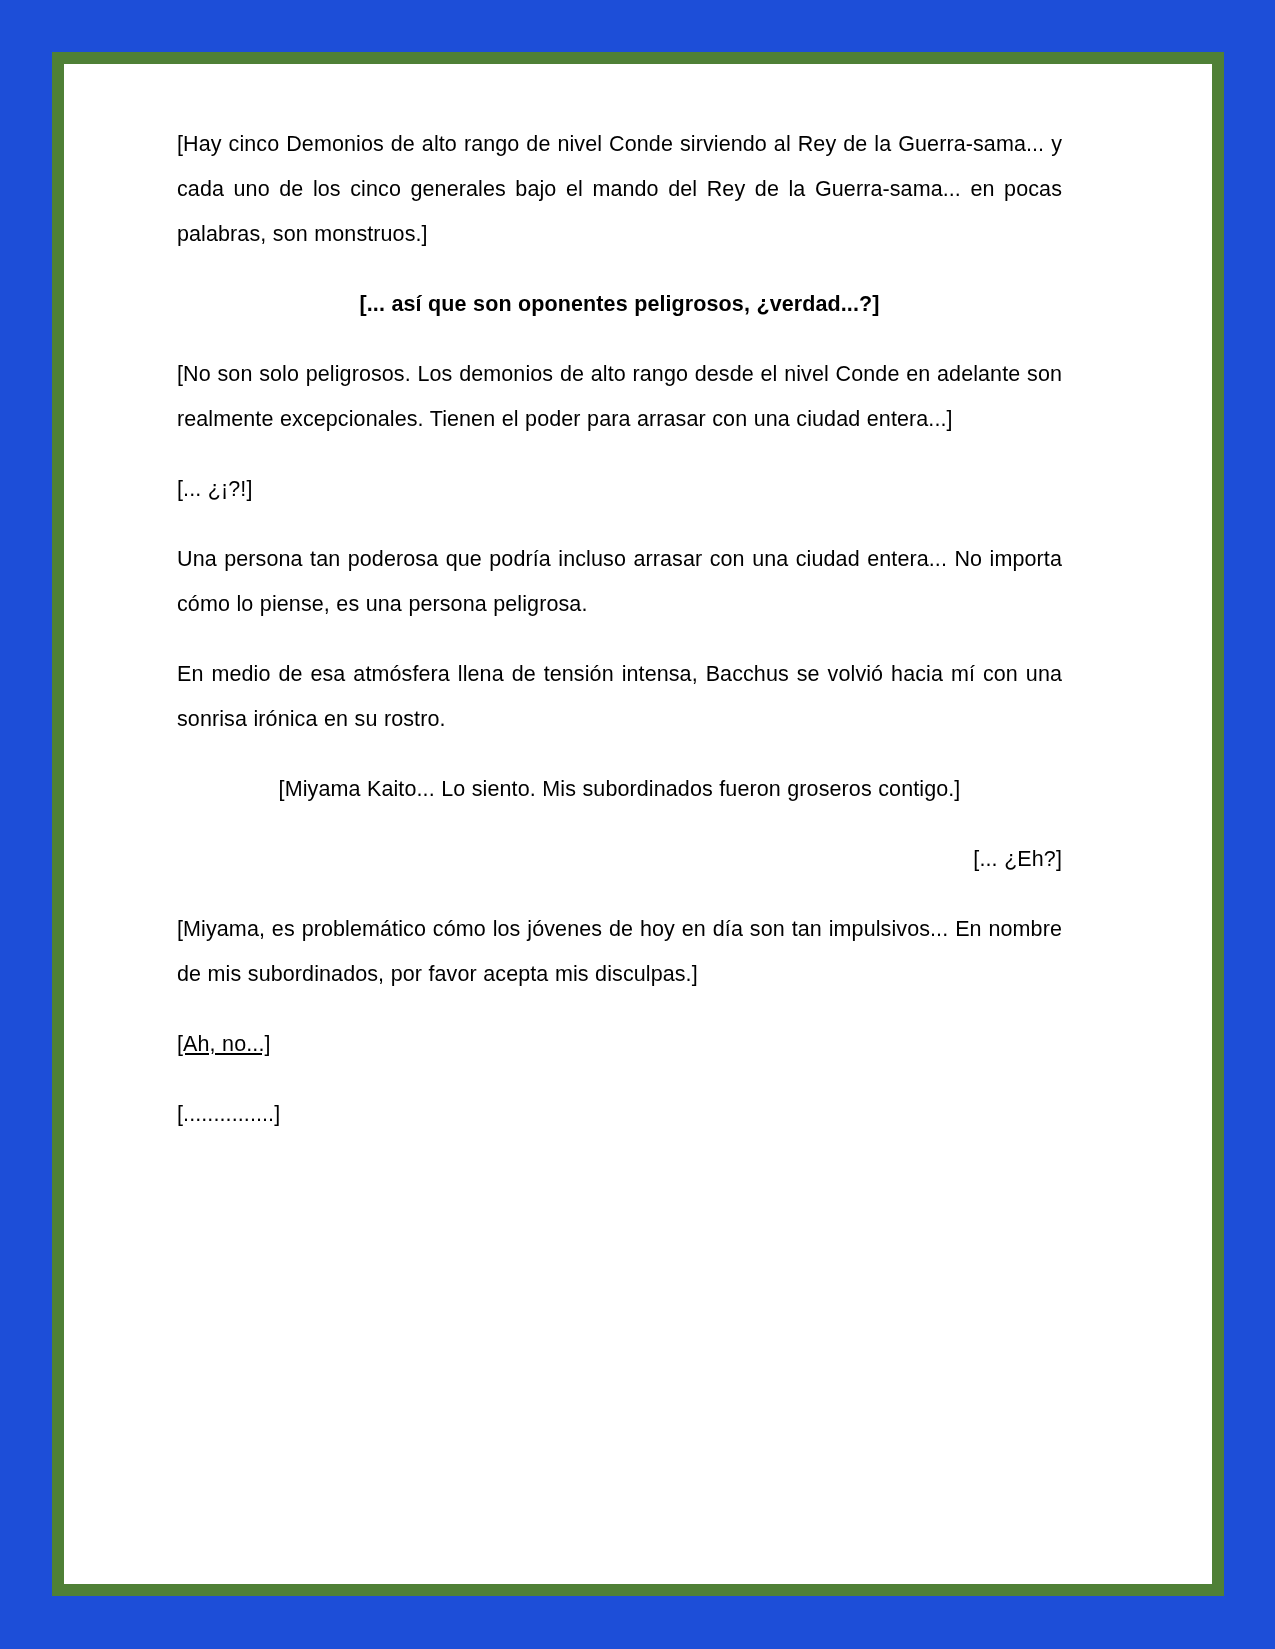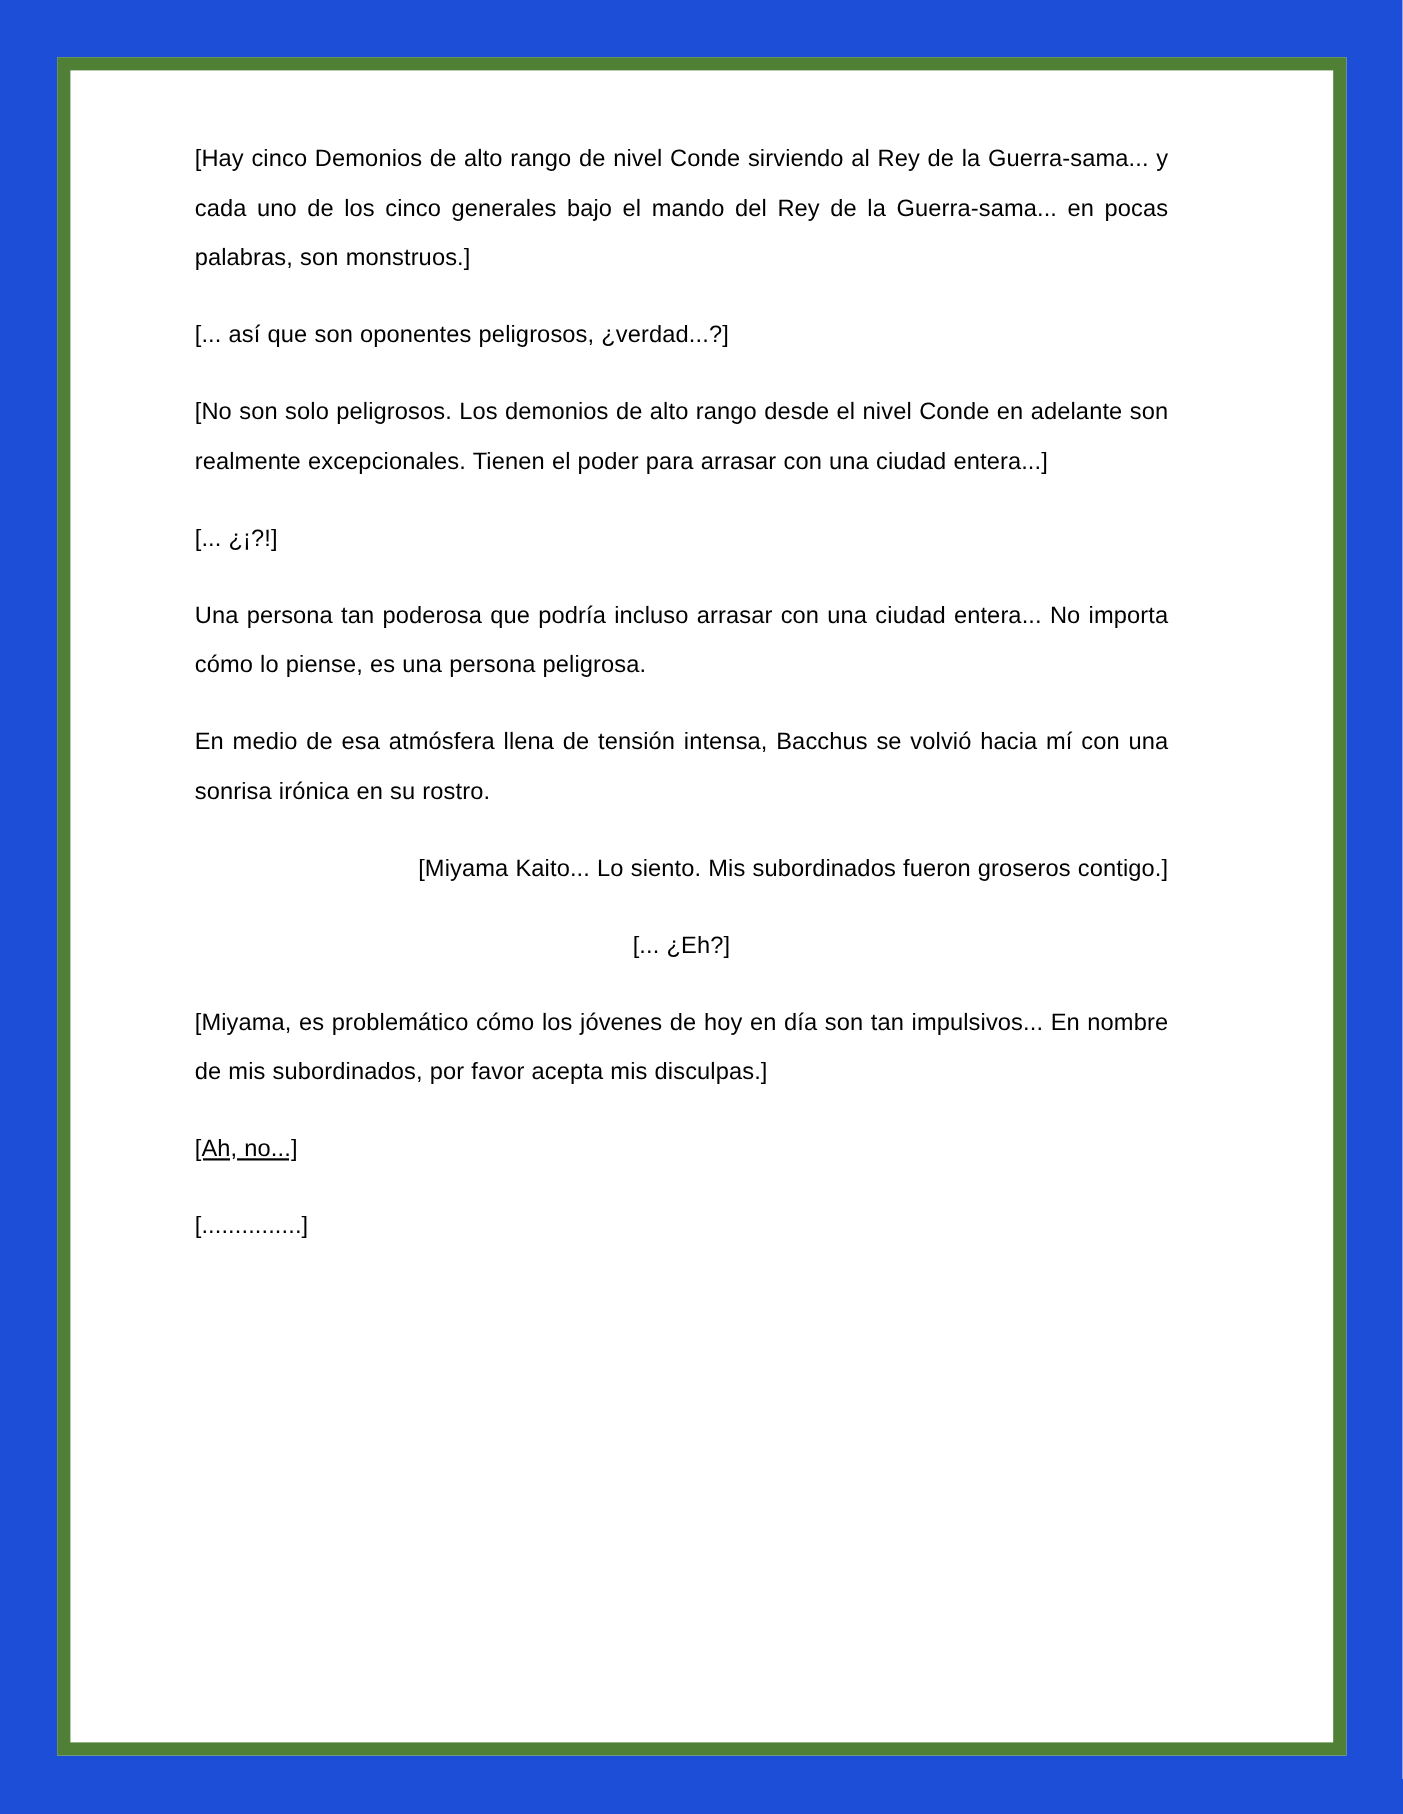--- a/index.html
+++ b/index.html
@@ -65,26 +65,26 @@
   }
 </style>
 </head>
 <body style="background: rgb(255, 255, 255);">
 
 <div class="page">
   <div class="frame" style="border-color: rgb(79, 128, 54);">
     <div class="doc-body">
 
       <p class="para hyphenated" style="color: rgb(0, 0, 0); text-align: justify;">[Hay cinco Demonios de alto rango de nivel Conde sirviendo al Rey de la Guerra-sama... y cada uno de los cinco generales bajo el mando del Rey de la Guerra-sama... en pocas palabras, son monstruos.]</p>
-      <p class="para ragged" style="color: rgb(0, 0, 0); text-align: left;">[... así que son oponentes peligrosos, ¿verdad...?]</p>
+      <p class="para ragged" style="color: rgb(0, 0, 0); text-align: center; font-weight: bold;">[... así que son oponentes peligrosos, ¿verdad...?]</p>
       <p class="para" style="color: rgb(0, 0, 0); text-align: justify;">[No son solo peligrosos. Los demonios de alto rango desde el nivel Conde en adelante son realmente excepcionales. Tienen el poder para arrasar con una ciudad entera...]</p>
       <p class="para ragged" style="color: rgb(0, 0, 0); text-align: left;">[... ¿¡?!]</p>
       <p class="para ragged" style="color: rgb(0, 0, 0); text-align: justify;">Una persona tan poderosa que podría incluso arrasar con una ciudad entera... No importa cómo lo piense, es una persona peligrosa.</p>
       <p class="para ragged" style="color: rgb(0, 0, 0); text-align: justify;">En medio de esa atmósfera llena de tensión intensa, Bacchus se volvió hacia mí con una sonrisa irónica en su rostro.</p>
-      <p class="para ragged" style="color: rgb(0, 0, 0); text-align: right;">[Miyama Kaito... Lo siento. Mis subordinados fueron groseros contigo.]</p>
-      <p class="para ragged" style="color: rgb(0, 0, 0); text-align: center;">[... ¿Eh?]</p>
+      <p class="para ragged" style="color: rgb(0, 0, 0); text-align: center;">[Miyama Kaito... Lo siento. Mis subordinados fueron groseros contigo.]</p>
+      <p class="para ragged" style="color: rgb(0, 0, 0); text-align: right;">[... ¿Eh?]</p>
       <p class="para ragged" style="color: rgb(0, 0, 0); text-align: justify;">[Miyama, es problemático cómo los jóvenes de hoy en día son tan impulsivos... En nombre de mis subordinados, por favor acepta mis disculpas.]</p>
       <p class="para ragged" style="color: rgb(0, 0, 0); text-align: left; text-decoration: underline;">[Ah, no...]</p>
       <p class="para ragged" style="color: rgb(0, 0, 0); text-align: left;">[...............]</p>
 
     </div>
   </div>
 </div>
 
 </body></html>

